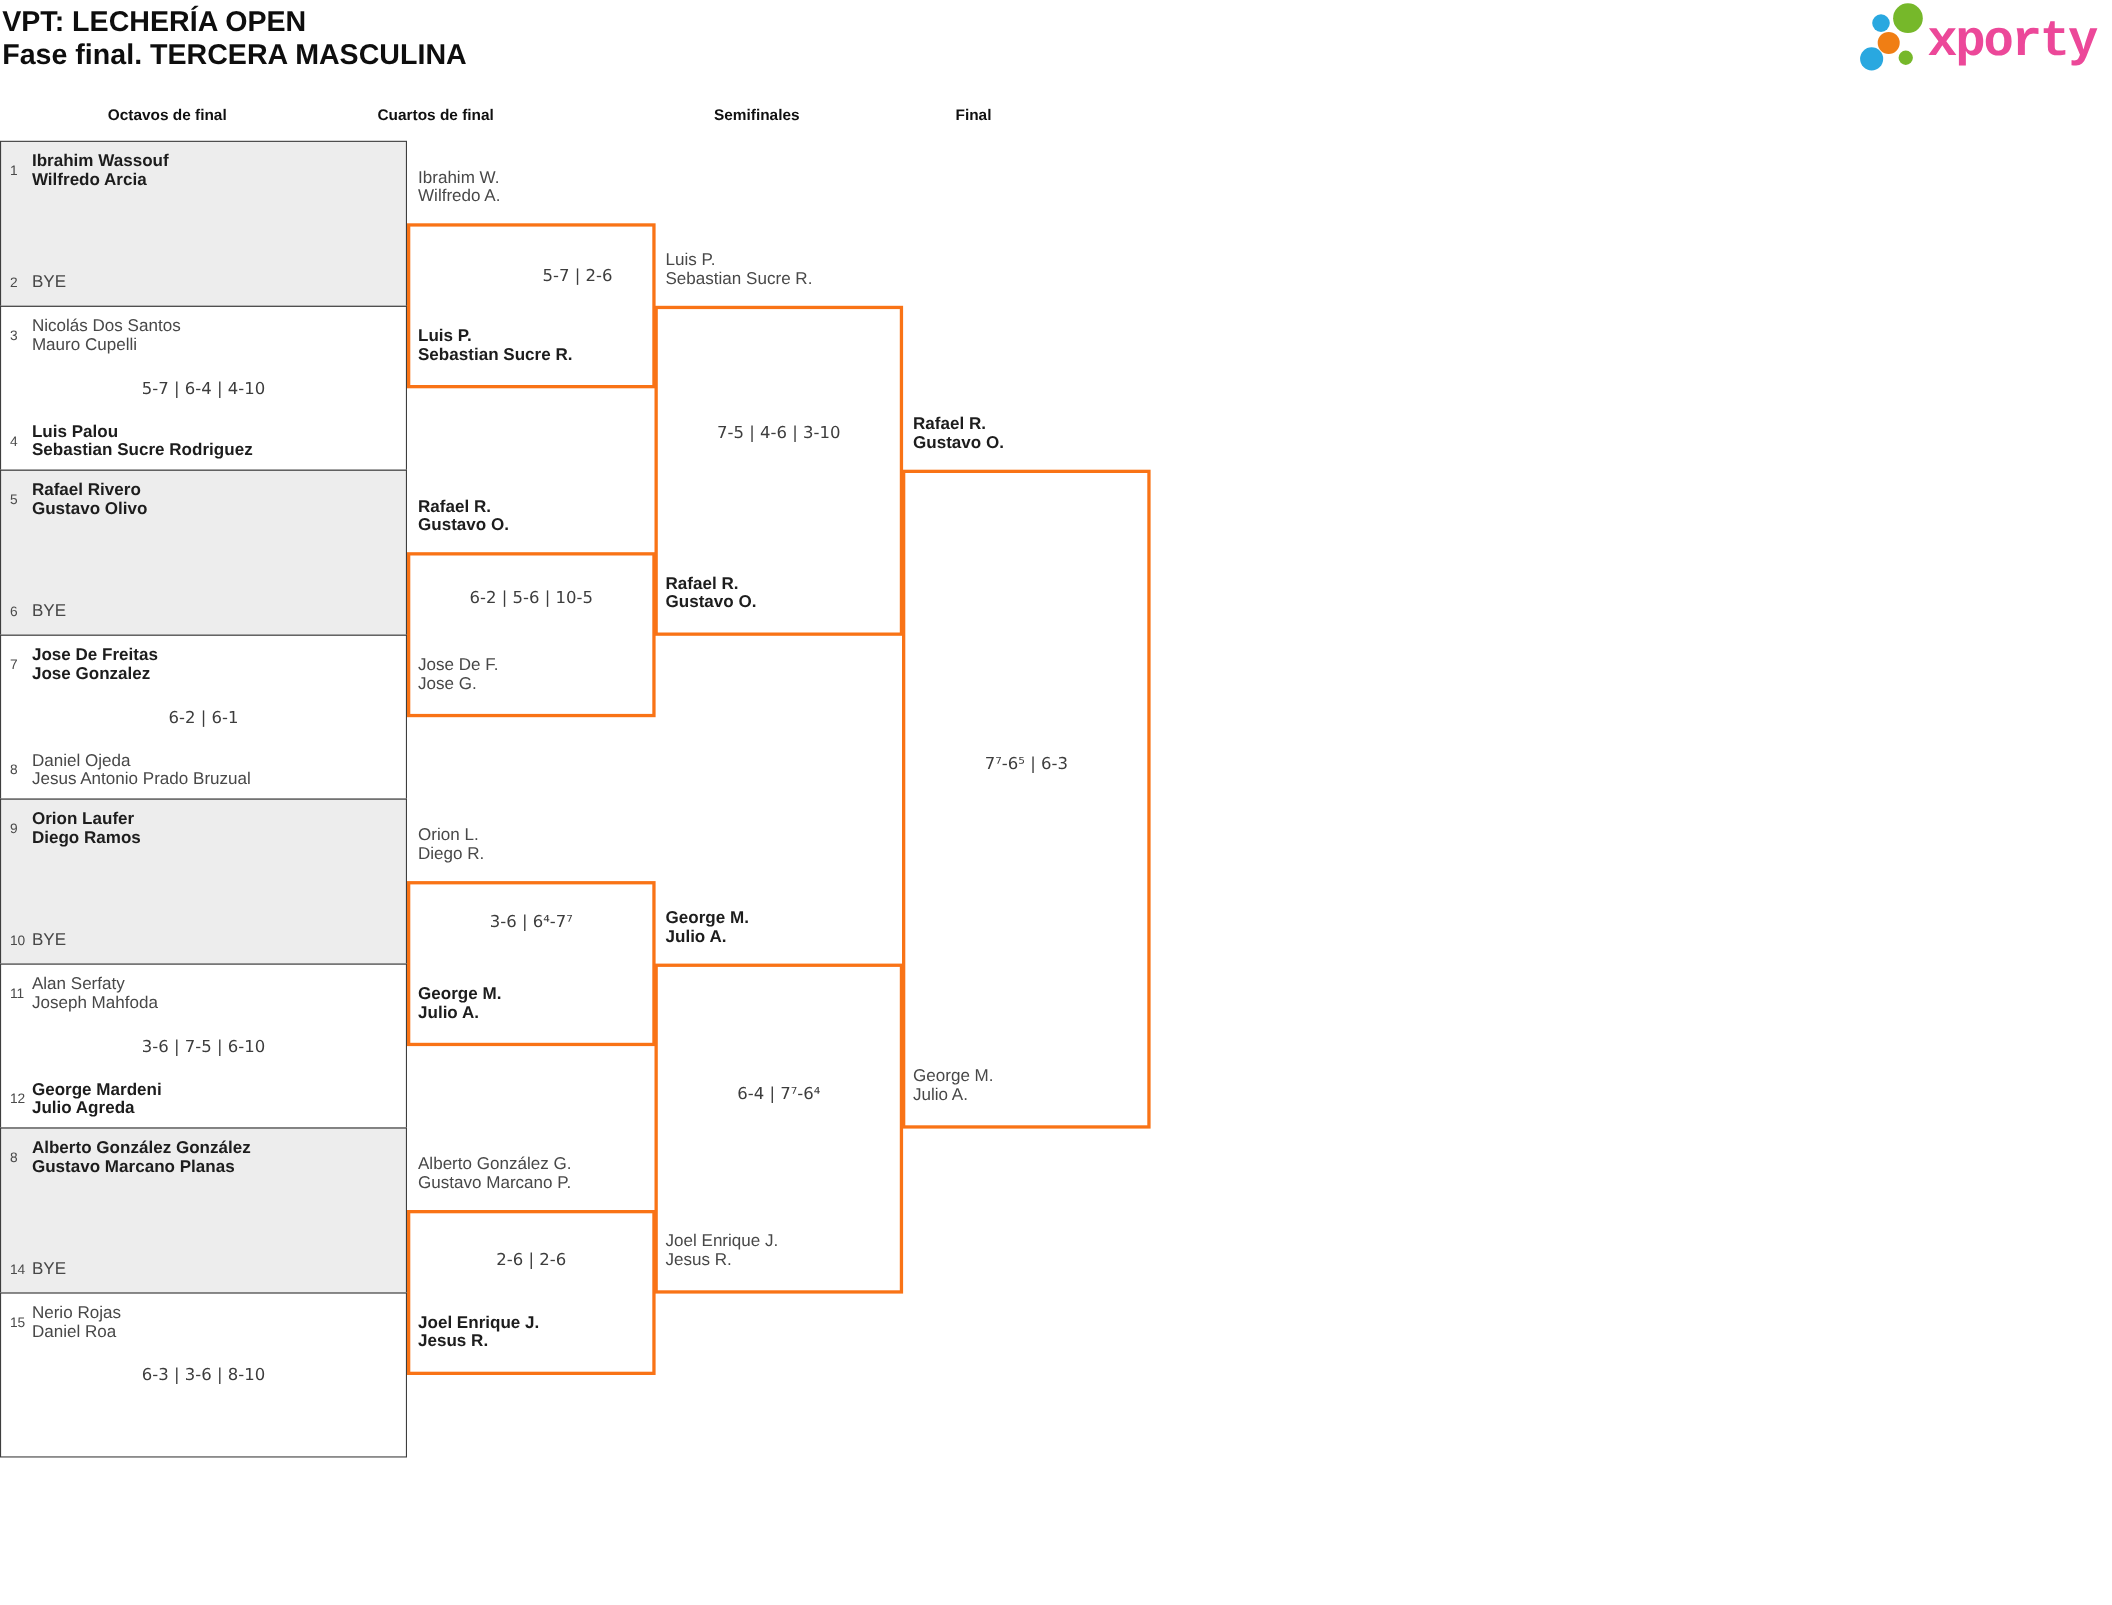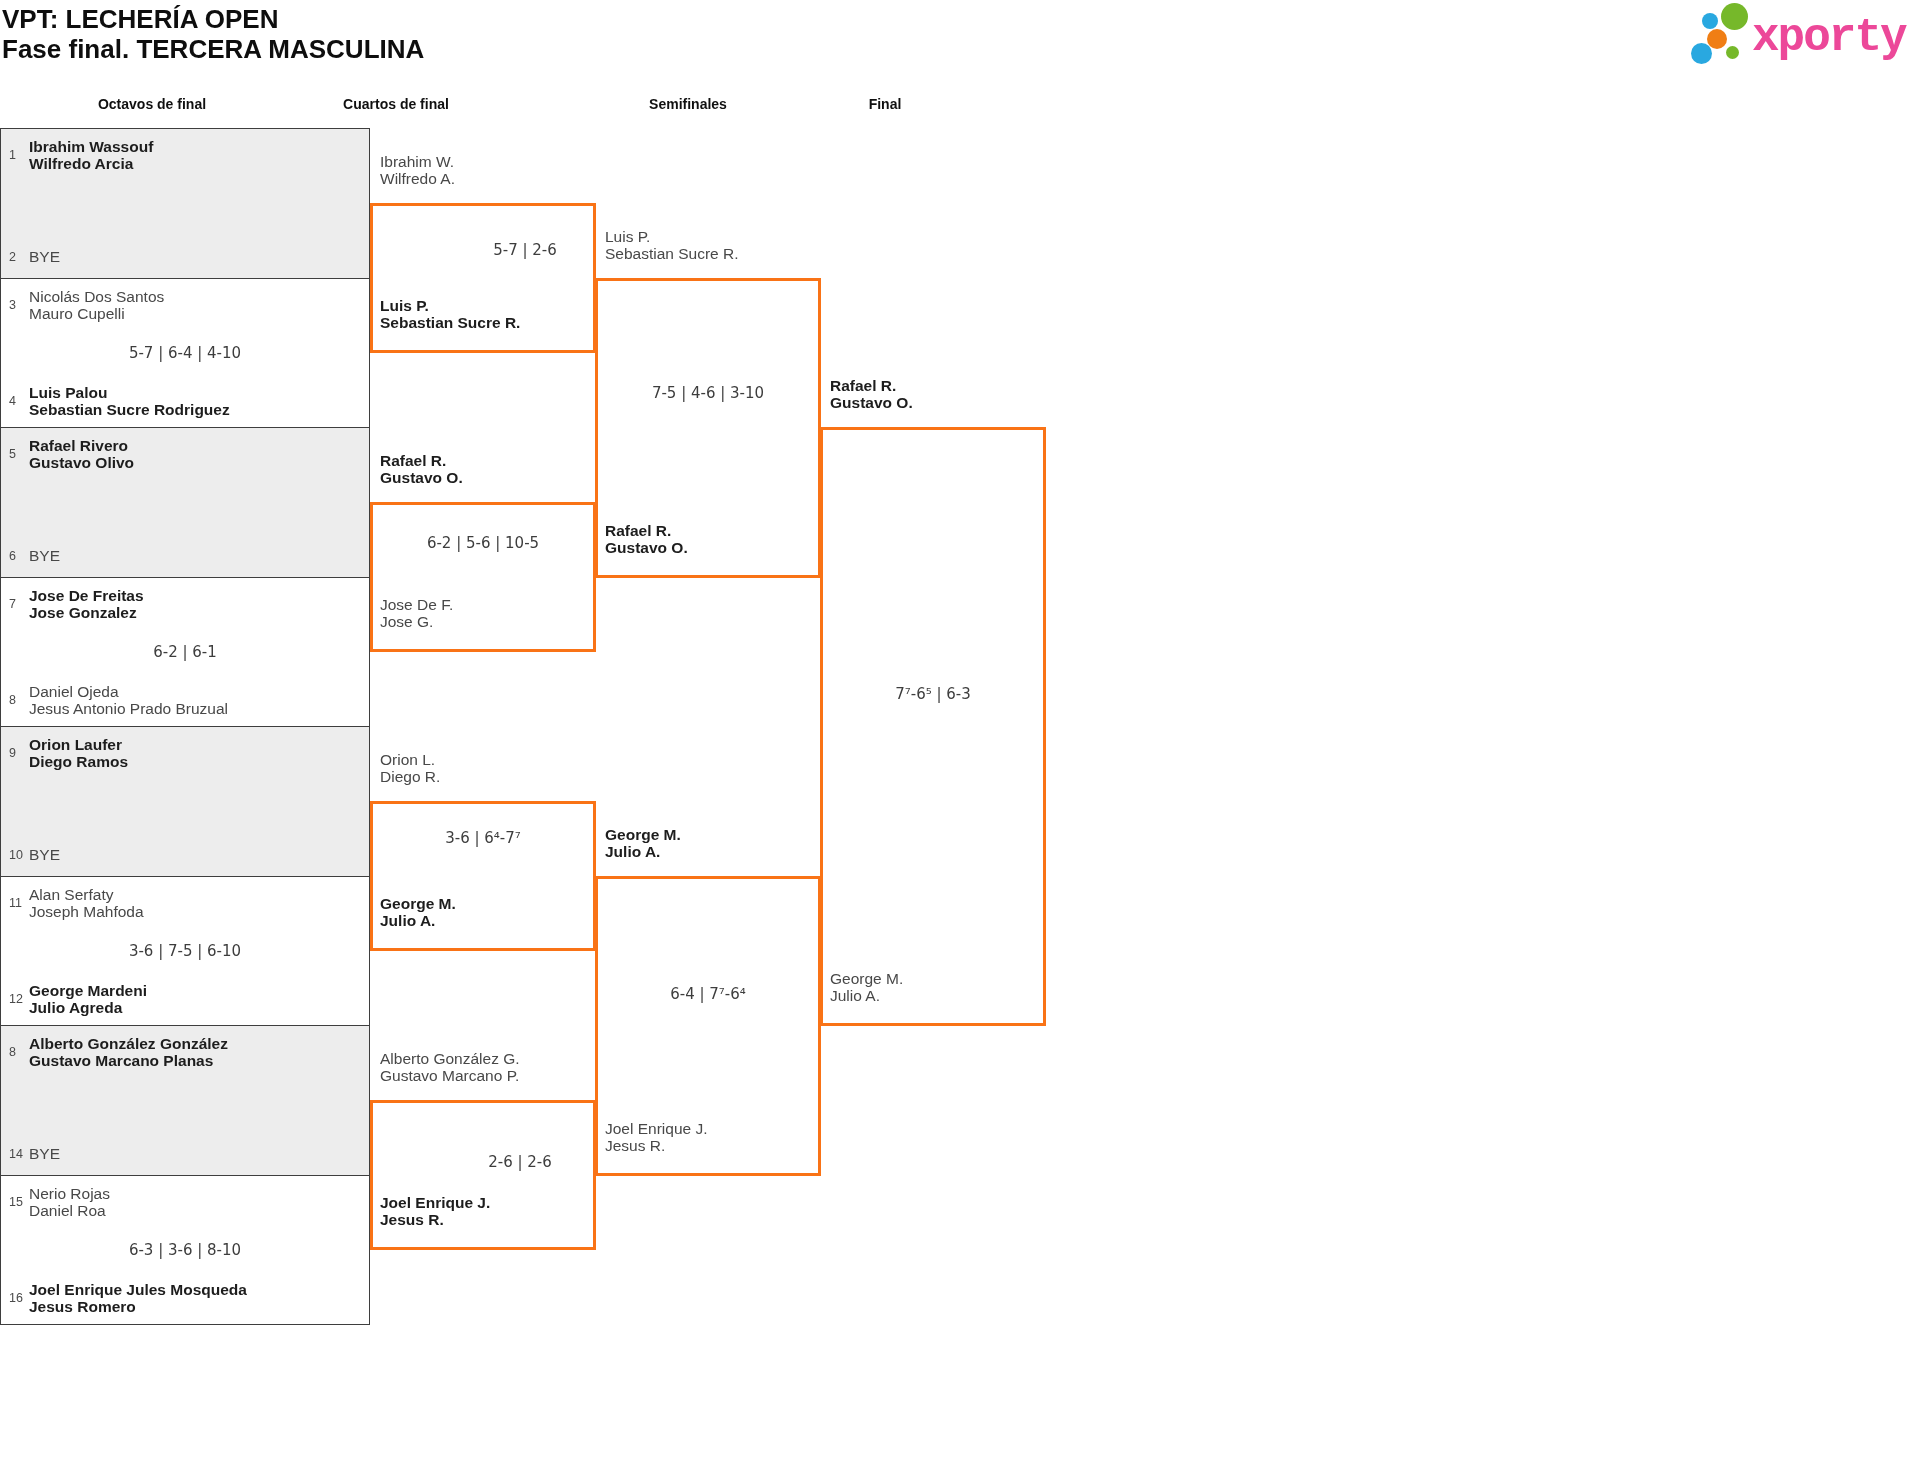--- a/index.html
+++ b/index.html
@@ -182,27 +182,20 @@
 
   <div class="mbox" style="top:1175px;height:150px;">
     <div class="prow ptop">
       <div class="seed">15</div>
       <div class="team">
         <div class="nm">Nerio Rojas</div>
         <div class="nm">Daniel Roa</div>
       </div>
     </div>
     <div class="score">6-3 | 3-6 | 8-10</div>
-    <div class="prow pbot">
-      <div class="seed">16</div>
-      <div class="team w">
-        <div class="nm">Joel Enrique Jules Mosqueda</div>
-        <div class="nm">Jesus Romero</div>
-      </div>
-    </div>
   </div>
 
   <div class="cbox" style="left:370px;top:203px;width:226px;height:150px;">
     <div class="above">
       <div class="nm">Ibrahim W.</div>
       <div class="nm">Wilfredo A.</div>
     </div>
     <div class="score" style="top:35px;padding-left:42px;">5-7 | 2-6</div>
     <div class="inwin w">
       <div class="nm">Luis P.</div>
@@ -232,21 +225,21 @@
       <div class="nm">George M.</div>
       <div class="nm">Julio A.</div>
     </div>
   </div>
 
   <div class="cbox" style="left:370px;top:1100px;width:226px;height:150px;">
     <div class="above">
       <div class="nm">Alberto González G.</div>
       <div class="nm">Gustavo Marcano P.</div>
     </div>
-    <div class="score" style="top:50px;padding-left:37px;">2-6 | 2-6</div>
+    <div class="score" style="top:33px;">2-6 | 2-6</div>
     <div class="inwin w">
       <div class="nm">Joel Enrique J.</div>
       <div class="nm">Jesus R.</div>
     </div>
   </div>
 
   <div class="cbox" style="left:595px;top:278px;width:226px;height:300px;">
     <div class="above">
       <div class="nm">Luis P.</div>
       <div class="nm">Sebastian Sucre R.</div>

